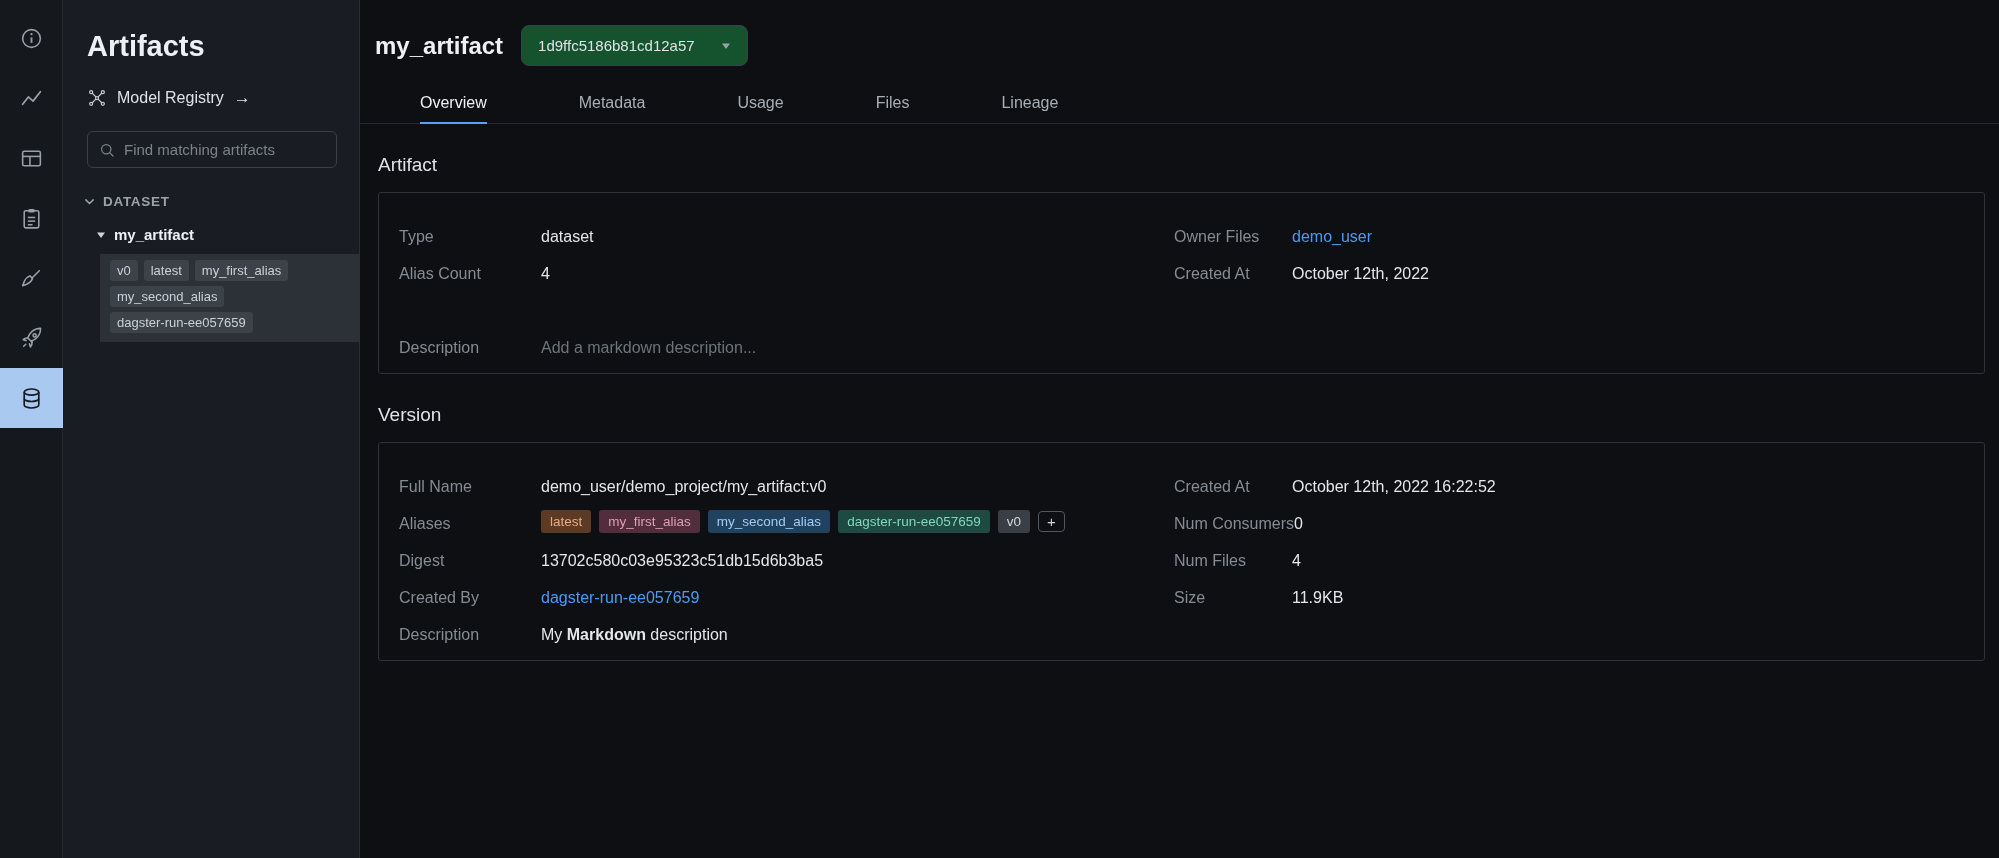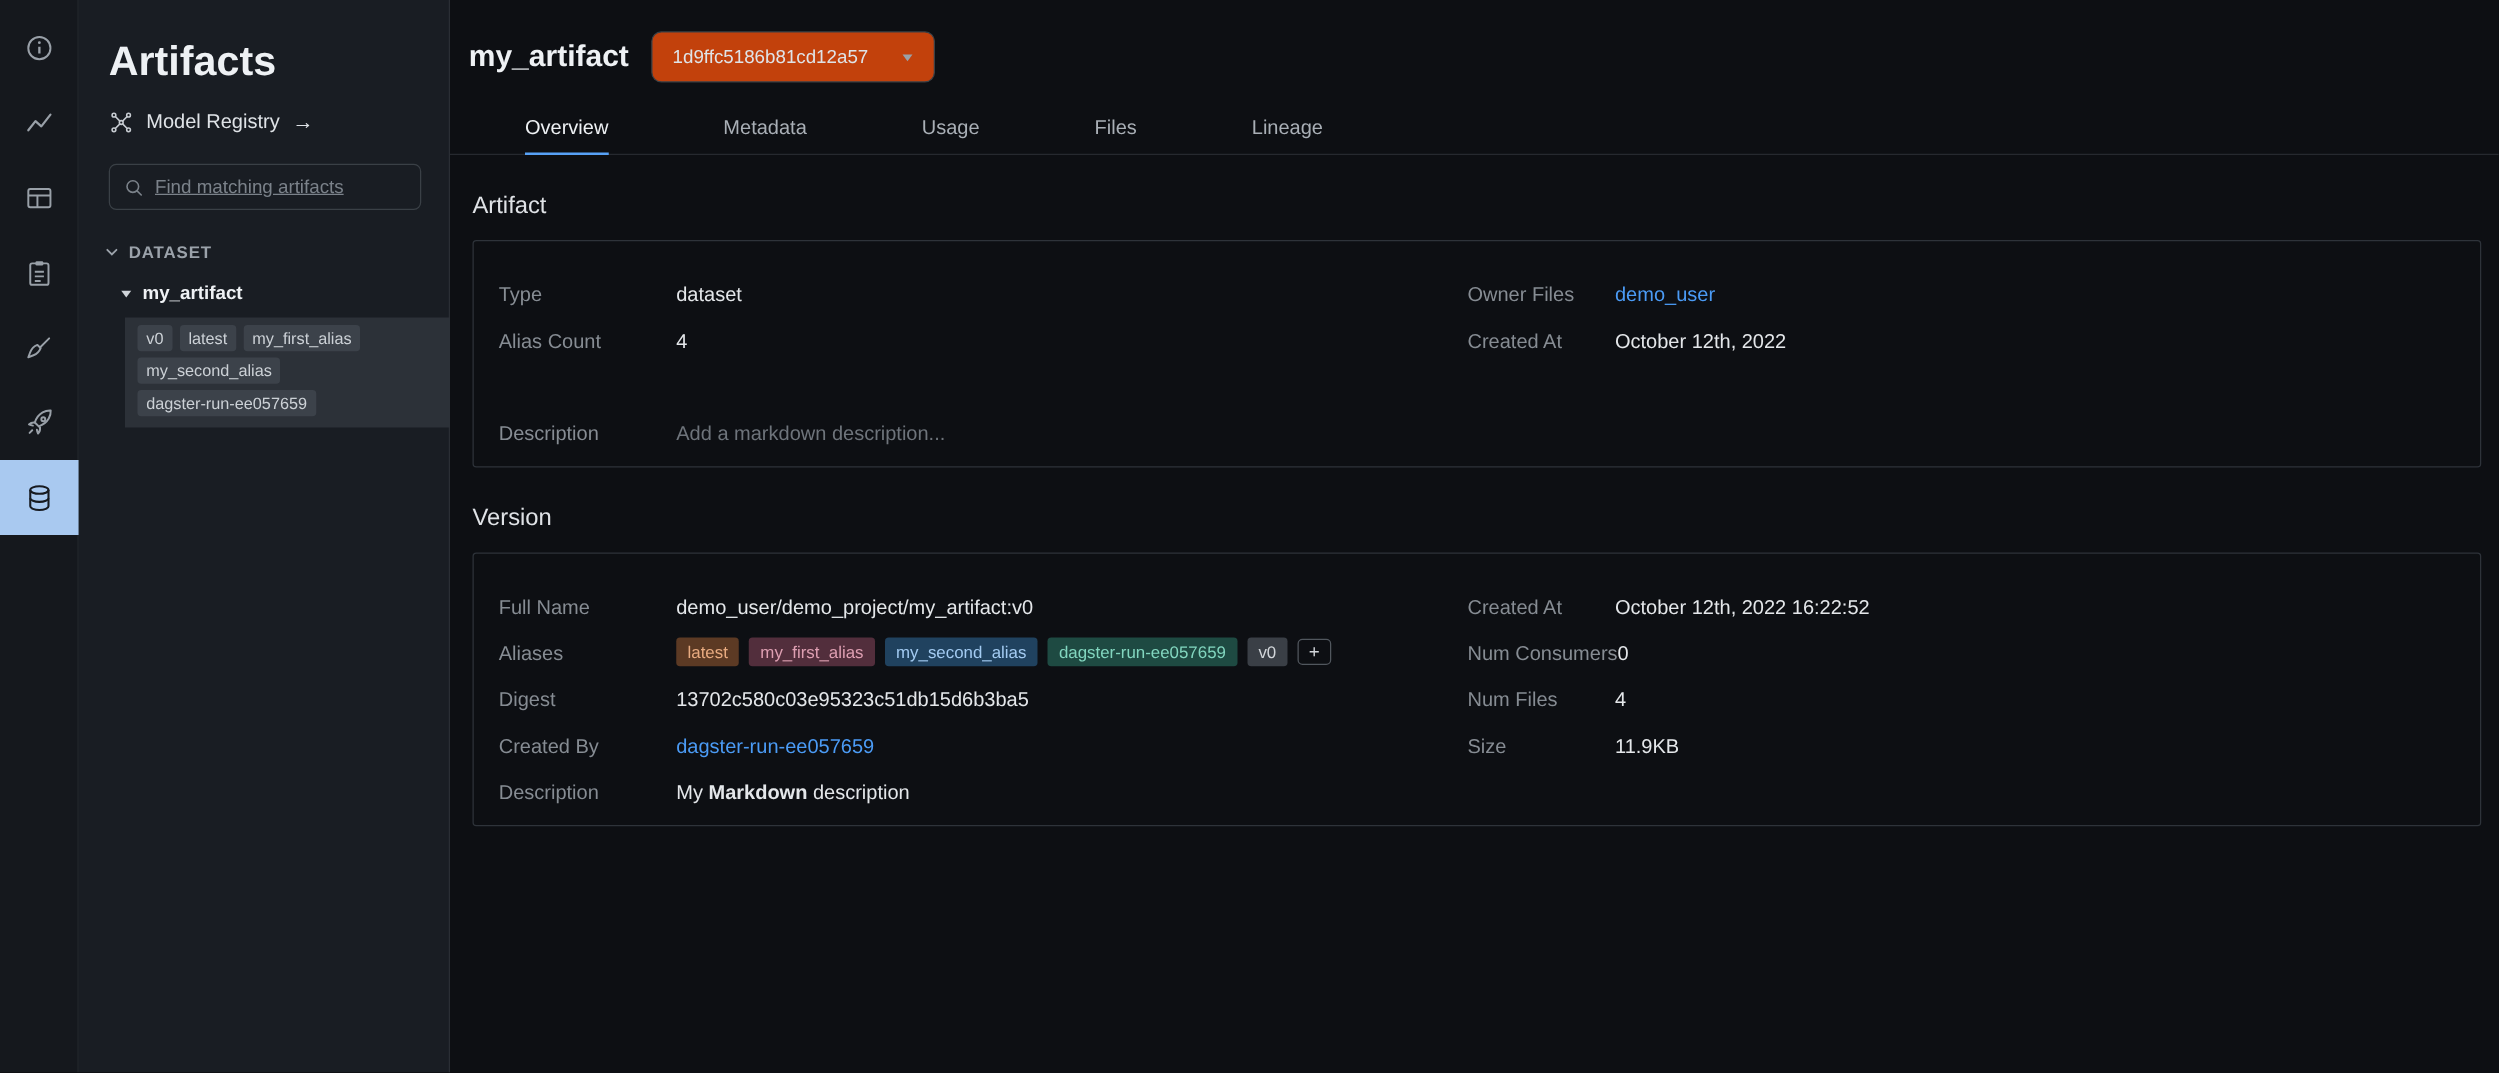--- a/index.html
+++ b/index.html
@@ -10,27 +10,27 @@
   .rail { position:absolute; left:0; top:0; width:63px; height:858px; background:#15181d;
           border-right:1px solid #25292e; display:flex; flex-direction:column; padding-top:8px; }
   .rail-item { width:63px; height:60px; display:flex; align-items:center; justify-content:center;
                color:#99a0a8; cursor:pointer; }
   .rail-item svg { width:25px; height:25px; }
   .rail-item.selected { background:#a9c9f0; color:#171a20; }
 
   
   .sidebar { position:absolute; left:63px; top:0; width:297px; height:858px; background:#191d23;
              border-right:1px solid #2a2e34; }
-  .sidebar-title { position:absolute; left:24px; top:30px; font-size:33px; font-weight:700; color:#eef1f4; }
+  .sidebar-title { position:absolute; left:24px; top:30px; font-size:29px; font-weight:700; color:#eef1f4; }
   .model-registry { position:absolute; left:24px; top:88px; display:flex; align-items:center; gap:10px;
                     font-size:16px; color:#dfe3e7; cursor:pointer;justify-content:space-between; }
   .model-registry svg { width:20px; height:20px; color:#c6cbd1; }
   .mr-arrow { font-size:17px; color:#dfe3e7; }
   .search-box { position:absolute; left:24px; top:131px; width:250px; height:37px; border:1px solid #3a4046;
-                border-radius:6px; display:flex; align-items:center; gap:8px; padding:0 10px; color:#7b828a;text-decoration:underline; }
+                border-radius:6px; display:flex; align-items:center; gap:8px; padding:0 10px; color:#7b828a; }
   .search-box svg { width:18px; height:18px; flex:0 0 auto; }
   .search-box input { background:transparent; border:none; outline:none; color:#dfe3e7; font-size:15px; width:100%; }
   .search-box input::placeholder { color:#7b828a; }
 
   .tree-type { position:absolute; left:20px; top:194px; display:flex; align-items:center; gap:7px;
                color:#9ba2aa; font-size:13.5px; font-weight:700; letter-spacing:.7px; cursor:pointer; }
   .tree-type svg { width:13px; height:13px; }
   .tree-artifact { position:absolute; left:33px; top:226px; display:flex; align-items:center; gap:8px;
                    color:#eef1f4; font-size:15px; font-weight:700; cursor:pointer; }
   .tree-artifact svg { width:10px; height:10px; color:#cfd4d9; }
@@ -38,21 +38,21 @@
                     padding:6px 10px; display:flex; flex-direction:column; gap:5px; cursor:pointer; }
   .schip-row { display:flex; gap:6px; }
   .schip { background:#3c424a; border-radius:3px; padding:2px 7px; font-size:13px; color:#ccd1d6;
            line-height:17px; white-space:nowrap; }
 
   
   .main { position:absolute; left:360px; top:0; width:1639px; height:858px; background:#0d0f13; }
   .main-header { display:flex; align-items:center; gap:18px; padding:25px 0 17px 15px; }
   .artifact-title { font-size:24px; font-weight:700; color:#eef1f4; }
   .version-dropdown { display:flex; align-items:center; gap:26px; height:41px; padding:0 16px;
-                      background:#c2410c; border:1px solid #3a4046; border-radius:8px; color:#dfe3e7;
+                      background:#14532d; border:1px solid #3a4046; border-radius:8px; color:#dfe3e7;
                       font-size:15px; cursor:pointer; }
   .version-dropdown svg { width:10px; height:10px; color:#9aa1a8; }
 
   .tabs { display:flex; padding-left:32px; border-bottom:1px solid #26292f; height:41px;gap:36px; }
   .tab { padding:0 28px; display:flex; align-items:center; font-size:16px; color:#a9afb6;
          cursor:pointer; position:relative; }
   .tab.active { color:#eef1f4; }
   .tab.active::after { content:""; position:absolute; left:28px; right:28px; bottom:-1px; height:2px;
                        background:#57a1f6; }
 

